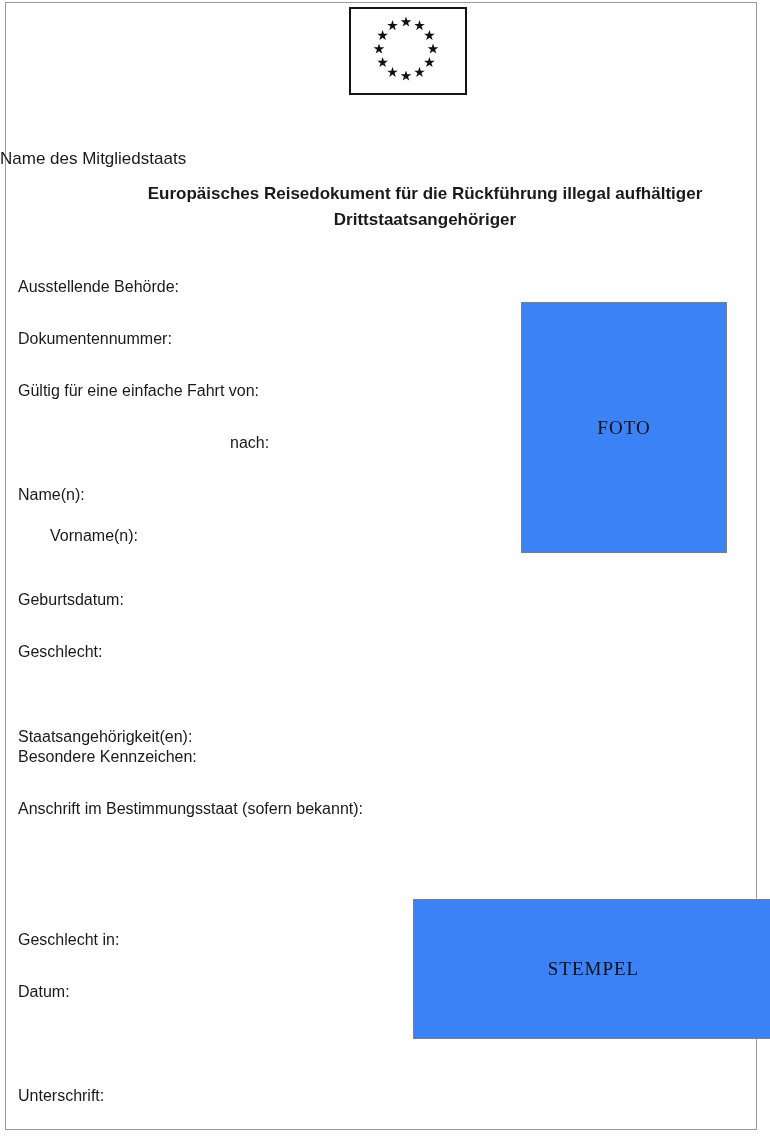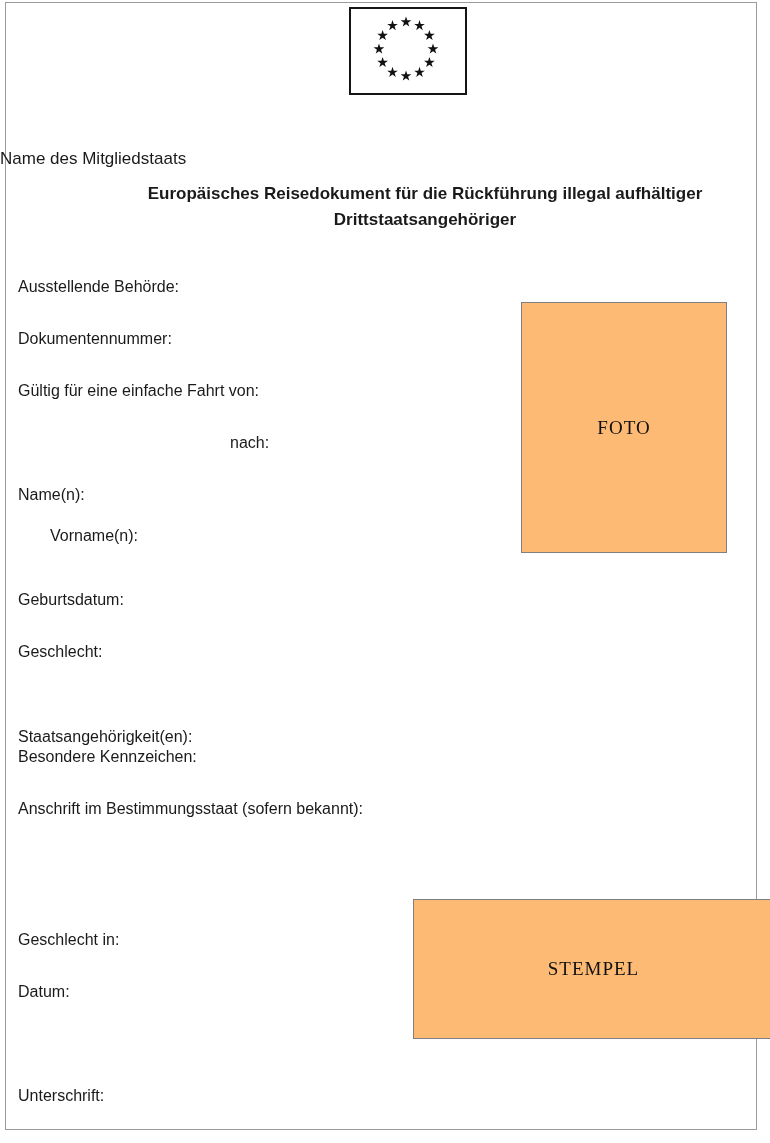--- a/index.html
+++ b/index.html
@@ -78,21 +78,21 @@
     position: absolute;
     border: 1px solid #7f7f7f;
     box-sizing: border-box;
     display: flex;
     align-items: center;
     justify-content: center;
     font-family: "Liberation Serif", serif;
     font-size: 19px;
     letter-spacing: 1px;
     color: #111111;
-    background: #fdba74;
+    background: #3b82f6;
   }
   .photo-box {
     left: 521px;
     top: 302px;
     width: 206px;
     height: 251px;
   }
   .stamp-box {
     left: 413px;
     top: 899px;

